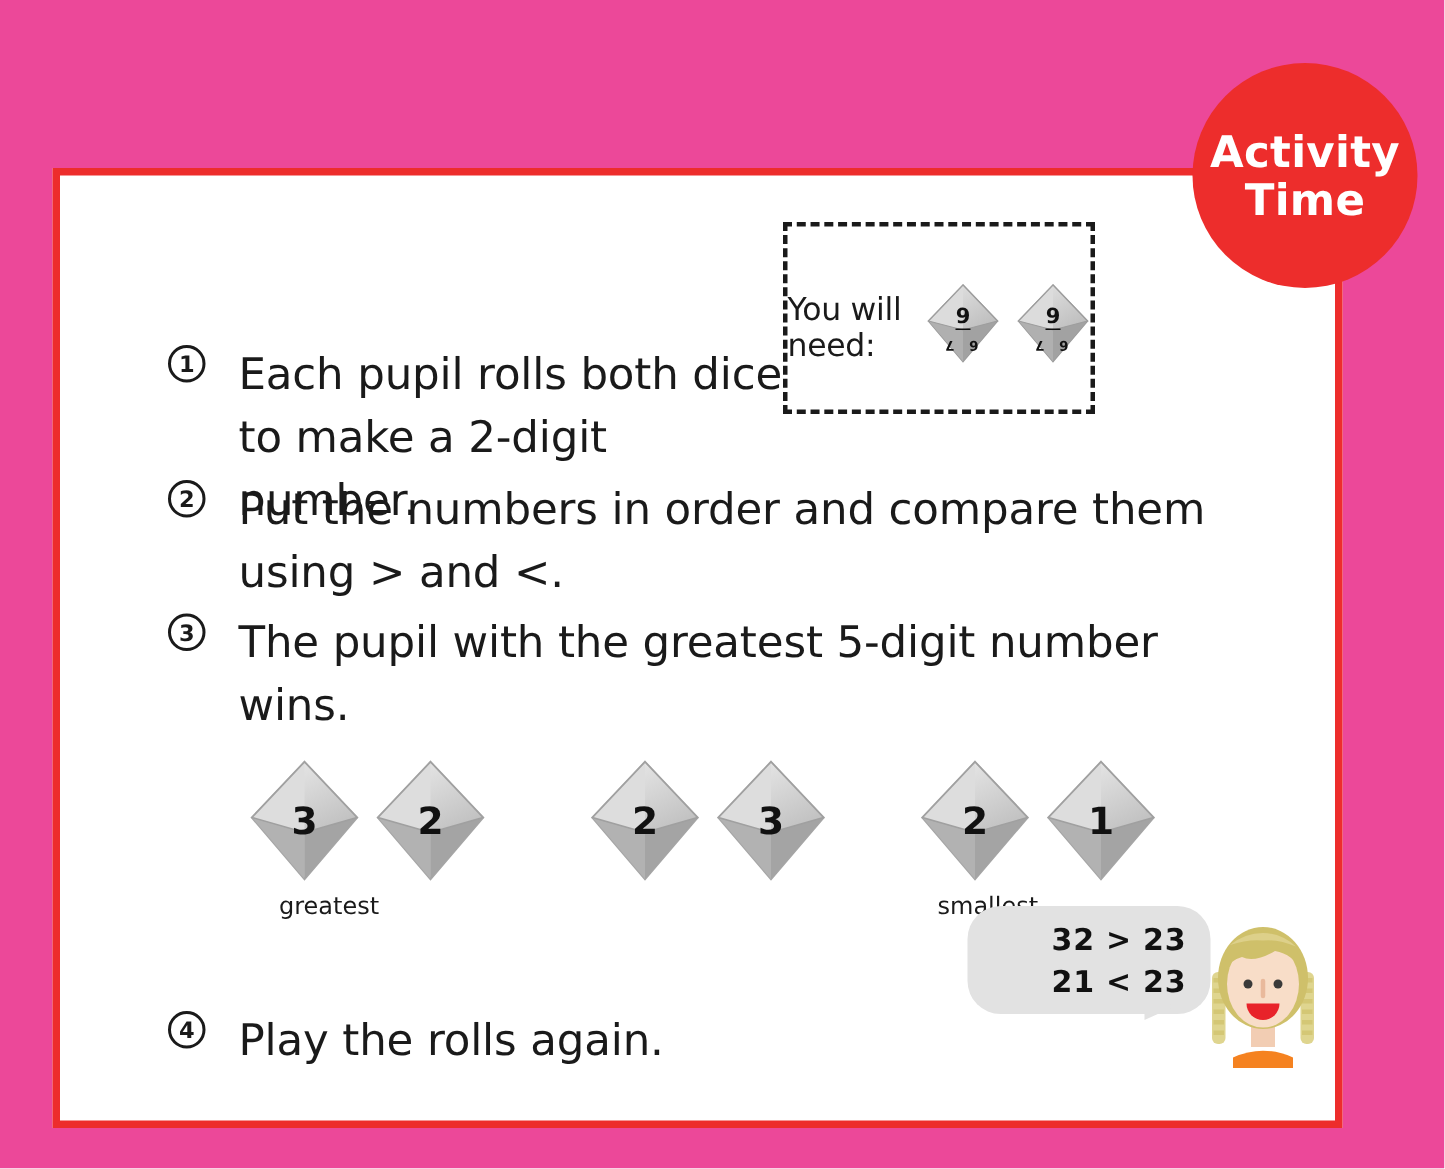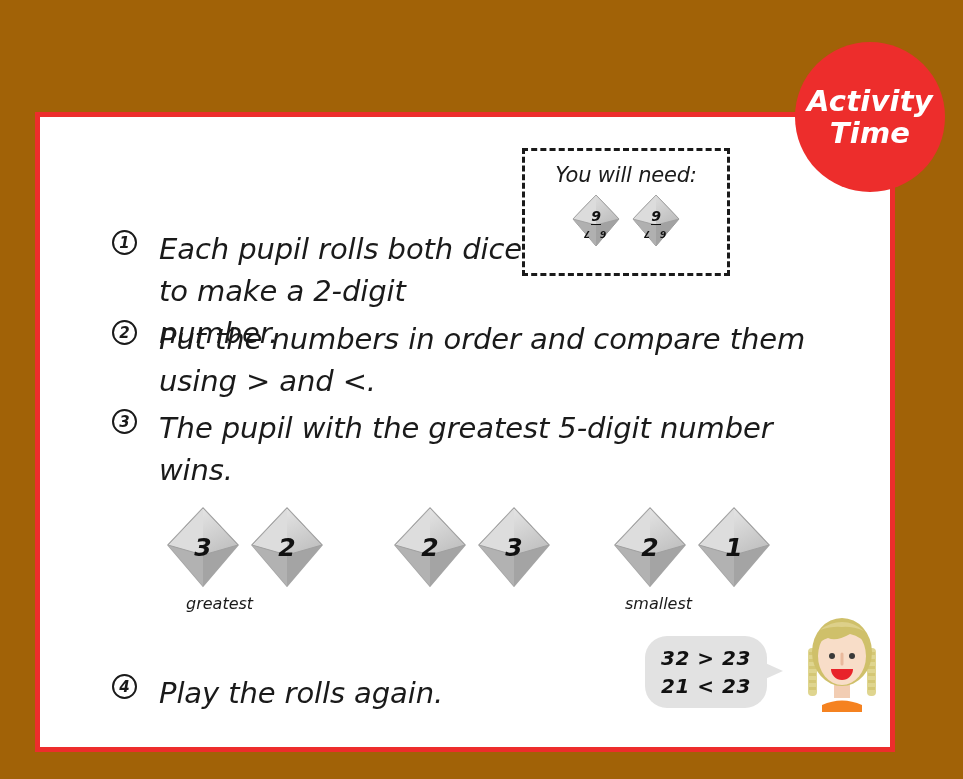--- a/index.html
+++ b/index.html
@@ -14,22 +14,21 @@
     overflow: hidden;
     font-family: "DejaVu Sans", sans-serif;
     -webkit-font-smoothing: antialiased;
   }
 
   #page {
     position: absolute;
     left: 0; top: 0;
     width: 963px;
     height: 779px;
-    background: #a16207;
-    font-style: italic;
+    background: #ec4899;
   }
 
   
   .card {
     position: absolute;
     left: 35px;
     top: 112px;
     width: 860px;
     height: 640px;
     box-sizing: border-box;
@@ -124,21 +123,20 @@
     position: absolute;
     left: 522px;
     top: 148px;
     width: 208px;
     height: 128px;
     box-sizing: border-box;
     border: 3px dashed #1a1a1a;
     background: #ffffff;
     z-index: 3;
     display: flex;
-    flex-direction: column;
     align-items: center;
   }
   .need-title {
     margin-top: 12px;
     font-size: 21px;
     color: #1a1a1a;
     letter-spacing: -0.2px;
   }
   .need-dice {
     margin-top: 6px;
@@ -195,30 +193,31 @@
     color: #1a1a1a;
     z-index: 3;
   }
   #cap-a { left: 186px; top: 594px; }
   #cap-c { left: 625px; top: 594px; }
 
   
   .bubble {
     position: absolute;
     left: 645px;
-    top: 636px;
+    top: 604px;
     width: 122px;
     height: 72px;
     background: #e2e2e2;
     border-radius: 22px;
     z-index: 4;
     display: flex;
     flex-direction: column;
     align-items: center;
     justify-content: center;
+    padding-left: 40px;
   }
   .bubble-line {
     font-size: 20px;
     font-weight: bold;
     color: #111111;
     line-height: 1.42;
     letter-spacing: 0.5px;
   }
   .bubble-tail {
     position: absolute;

